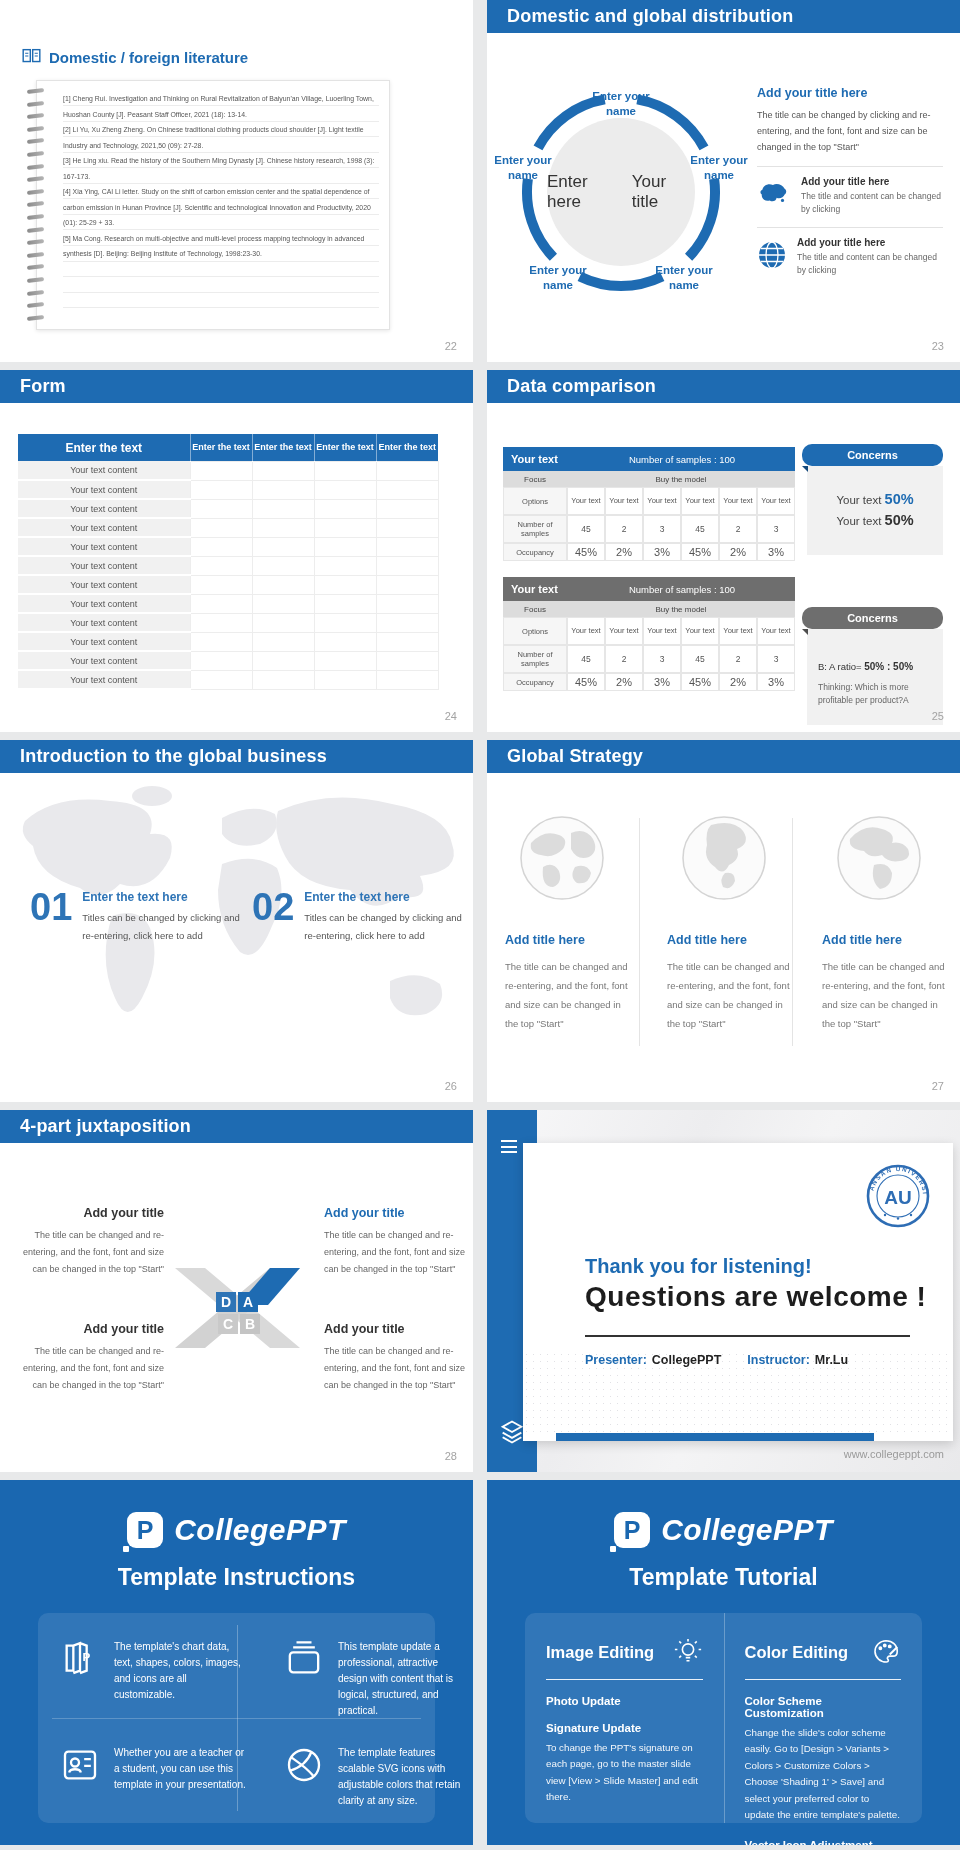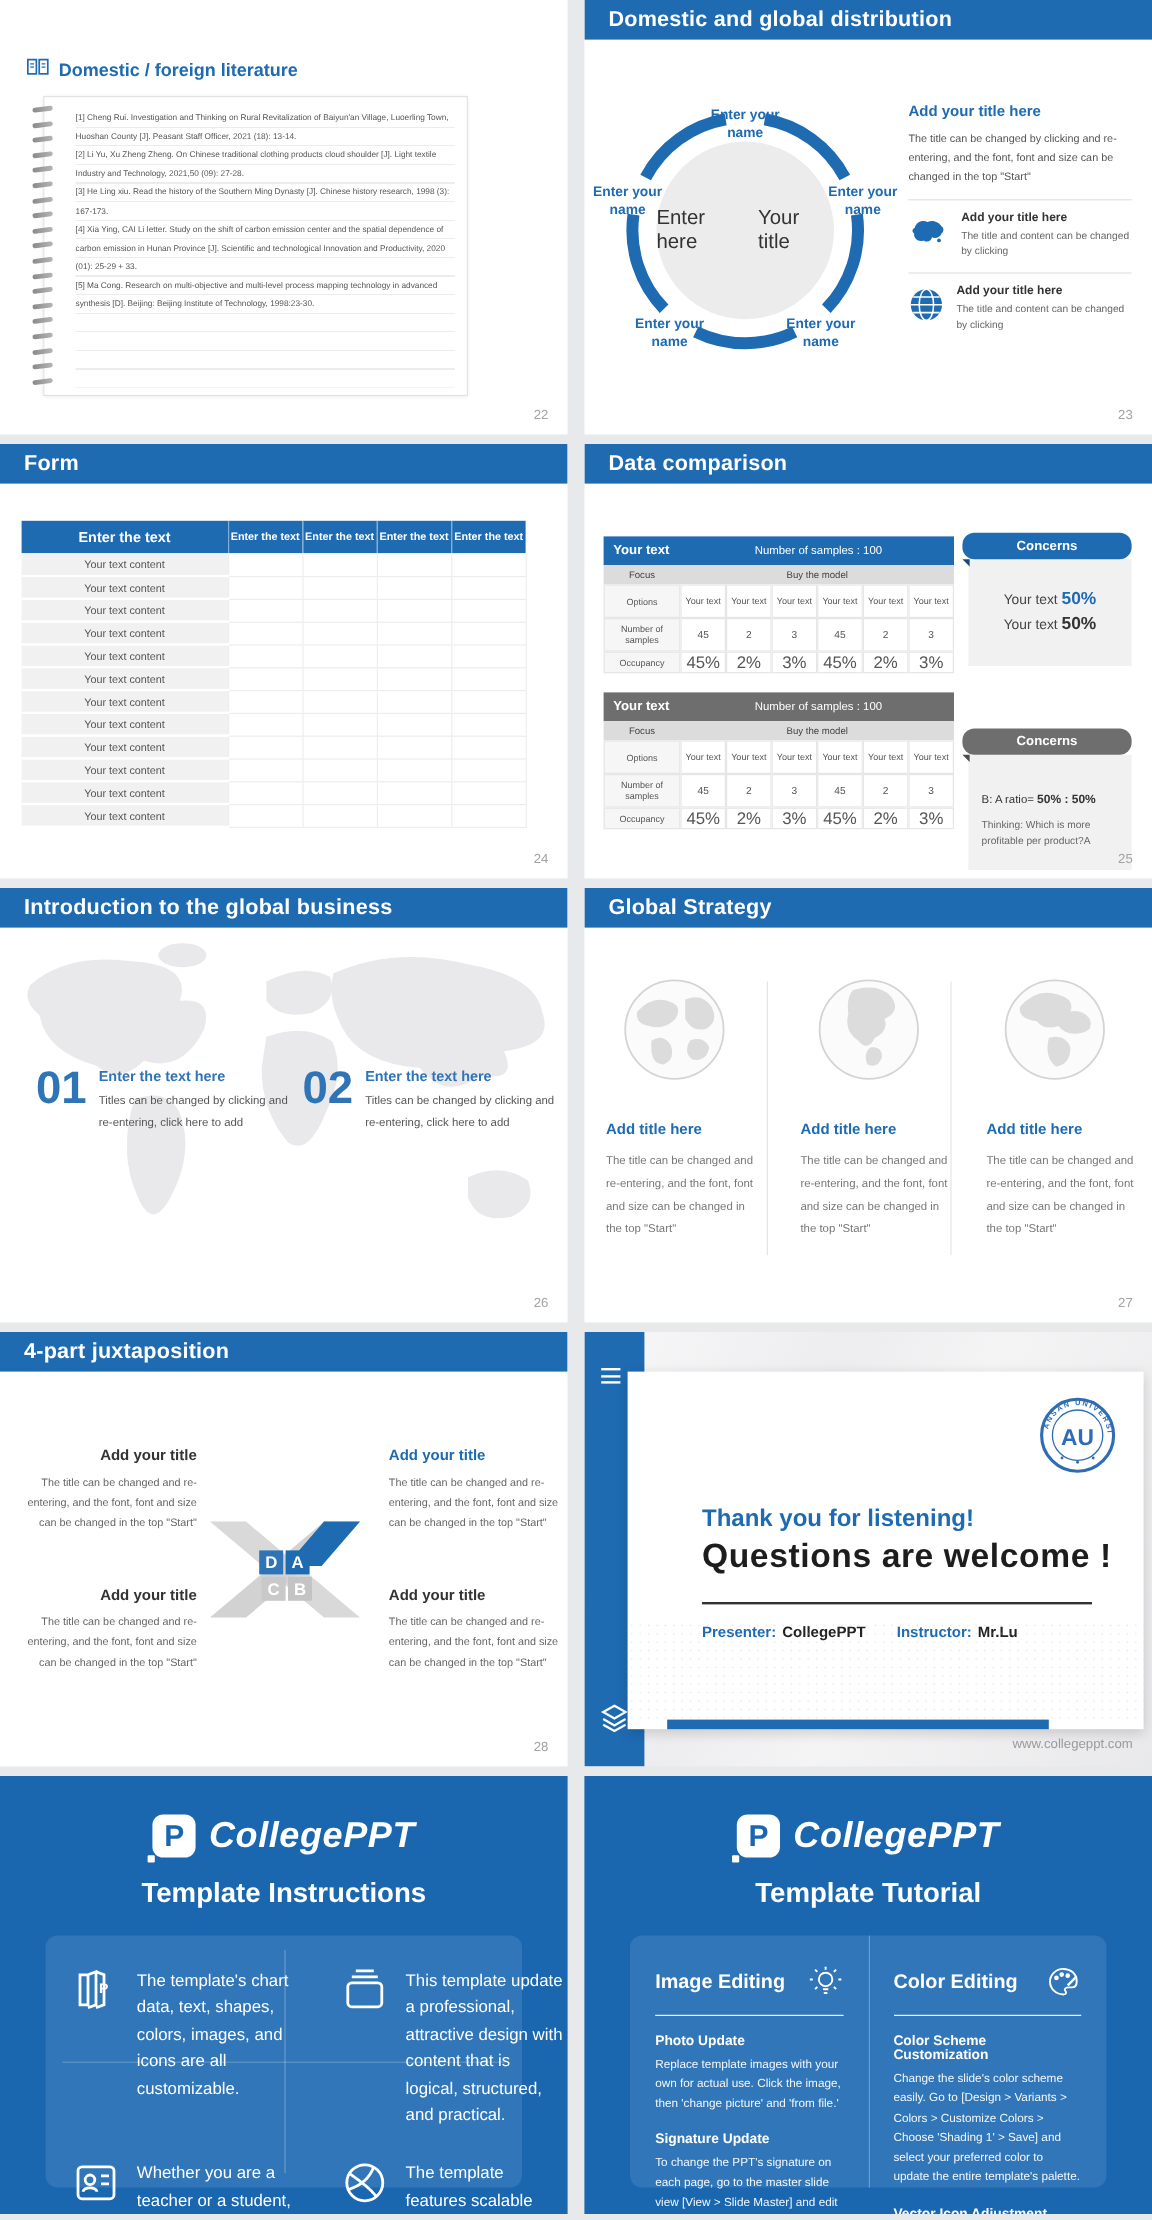--- a/index.html
+++ b/index.html
@@ -62,21 +62,21 @@
   .dct-h .l{width:72px;padding-left:8px;font-weight:bold;font-size:11px;}
   .dct-h .r{flex:1;text-align:center;font-size:9.5px;padding-right:6px;}
   .dct-focus{display:flex;background:#dcdcdc;height:16px;align-items:center;font-size:8px;color:#444;}
   .dct-focus .l{width:64px;text-align:center;} .dct-focus .r{flex:1;text-align:center;}
   .dct-row{display:grid;grid-template-columns:64px repeat(6,38px);}
   .dct-row>div{border:1px solid #e6e6e6;display:flex;align-items:center;justify-content:center;
     text-align:center;background:#fff;color:#555;}
   .dct-row .lab{background:#f6f6f6;font-size:7.5px;line-height:1.2;}
   .r-opt>div{height:28px;font-size:7.5px;line-height:1.15;}
   .r-samp>div{height:28px;font-size:8.5px;}
-  .r-occ>div{height:18px;font-size:14px;}
+  .r-occ>div{height:18px;font-size:11px;}
   .conc{position:absolute;left:320px;width:136px;}
   .conc-h{height:22px;color:#fff;font-weight:bold;font-size:11px;display:flex;align-items:center;
     justify-content:center;position:relative;margin-left:-5px;border-radius:10px;}
   .conc-h.blue{background:var(--blue);} .conc-h.gray{background:var(--gray-hd);}
   .conc-h.blue::after{content:"";position:absolute;left:0;top:100%;
     border-top:6px solid var(--blue-dark);border-left:6px solid transparent;}
   .conc-h.gray::after{content:"";position:absolute;left:0;top:100%;
     border-top:6px solid #4d4d4d;border-left:6px solid transparent;}
   .conc-b{background:#f1f1f1;}
   .conc1 .conc-b{padding:20px 6px 22px;}
@@ -143,21 +143,21 @@
   .panel-heading{text-align:center;color:#fff;font-size:23px;font-weight:bold;margin-top:16px;}
   .panel-card{position:absolute;left:38px;right:38px;top:133px;bottom:22px;
     background:rgba(255,255,255,.1);border-radius:10px;}
   .card-grid{position:relative;width:100%;height:100%;display:grid;
     grid-template-columns:1fr 1fr;grid-template-rows:1fr 1fr;}
   .card-grid::before{content:"";position:absolute;left:50%;top:12px;bottom:12px;width:1px;
     background:rgba(255,255,255,.28);}
   .card-grid::after{content:"";position:absolute;top:50%;left:14px;right:14px;height:1px;
     background:rgba(255,255,255,.22);}
   .pi-item{display:flex;gap:14px;padding:26px 16px 0 22px;}
-  .pi-item p{font-size:14px;line-height:1.6;color:#fff;width:132px;}
+  .pi-item p{font-size:10px;line-height:1.6;color:#fff;width:132px;}
   .tut-grid{position:relative;width:100%;height:100%;display:grid;grid-template-columns:1fr 1fr;}
   .tut-grid::before{content:"";position:absolute;left:50%;top:0;bottom:0;width:1px;
     background:rgba(255,255,255,.28);}
   .tut-col{padding:24px 21px 0;}
   .tut-head{display:flex;justify-content:space-between;align-items:center;color:#fff;
     font-size:16.5px;font-weight:bold;padding-bottom:12px;border-bottom:1.5px solid rgba(255,255,255,.9);}
   .tut-sub{margin-top:15px;}
   .tut-sub h4{color:#fff;font-size:11.5px;margin-bottom:6px;}
   .tut-sub p{color:rgba(255,255,255,.94);font-size:9.8px;line-height:1.68;}
 </style>
@@ -657,21 +657,20 @@
         <div class="tut-col">
           <div class="tut-head">
             <span>Image Editing</span>
             <svg width="30" height="30" viewBox="0 0 24 24" fill="none" stroke="#fff" stroke-width="1.3">
               <circle cx="12" cy="10" r="4.5"></circle>
               <path d="M10.2 16.5h3.6M10.8 19h2.4M12 1.5v2M3.5 10h-2M22.5 10h-2M5 3.5L6.5 5M19 3.5L17.5 5M5 16.5L6.5 15M19 16.5L17.5 15"></path>
             </svg>
           </div>
           <div class="tut-sub">
             <h4>Photo Update</h4>
-            <p>Replace template images with your own for actual use. Click the image, then 'change picture' and 'from file.'</p>
           </div>
           <div class="tut-sub">
             <h4>Signature Update</h4>
             <p>To change the PPT's signature on each page, go to the master slide view [View &gt; Slide Master] and edit there.</p>
           </div>
         </div>
         <div class="tut-col">
           <div class="tut-head">
             <span>Color Editing</span>
             <svg width="30" height="30" viewBox="0 0 24 24" fill="none" stroke="#fff" stroke-width="1.3">

